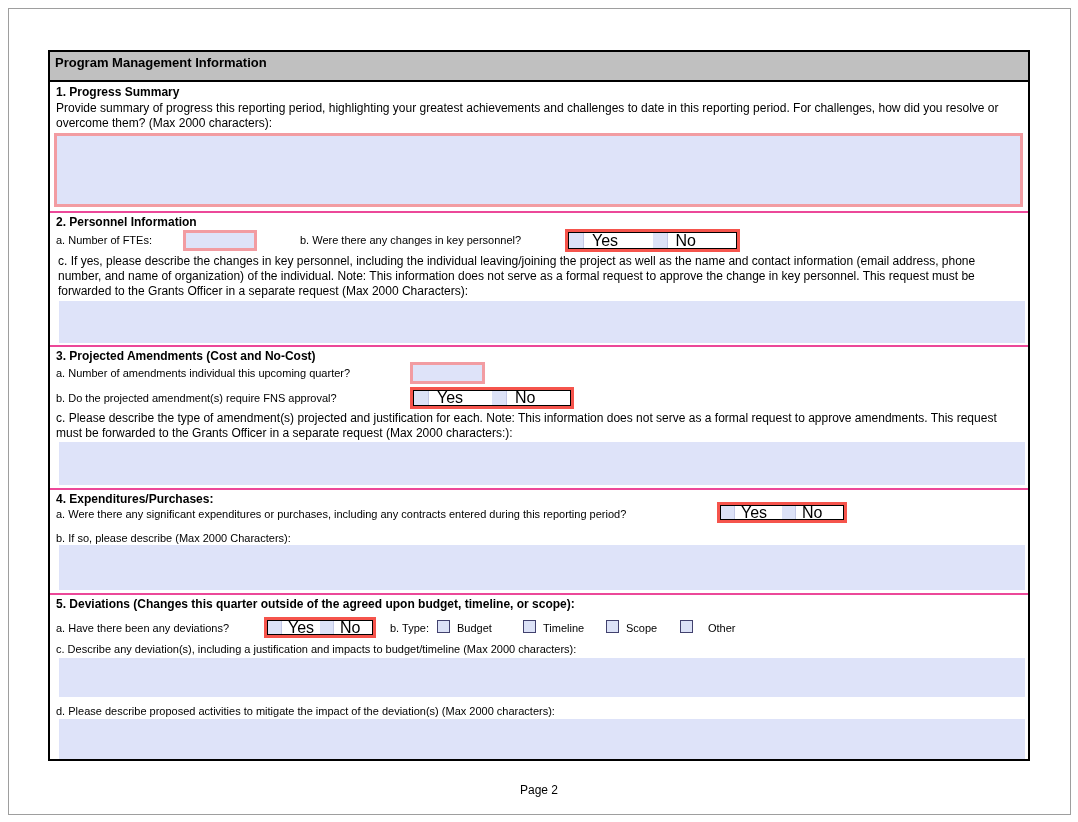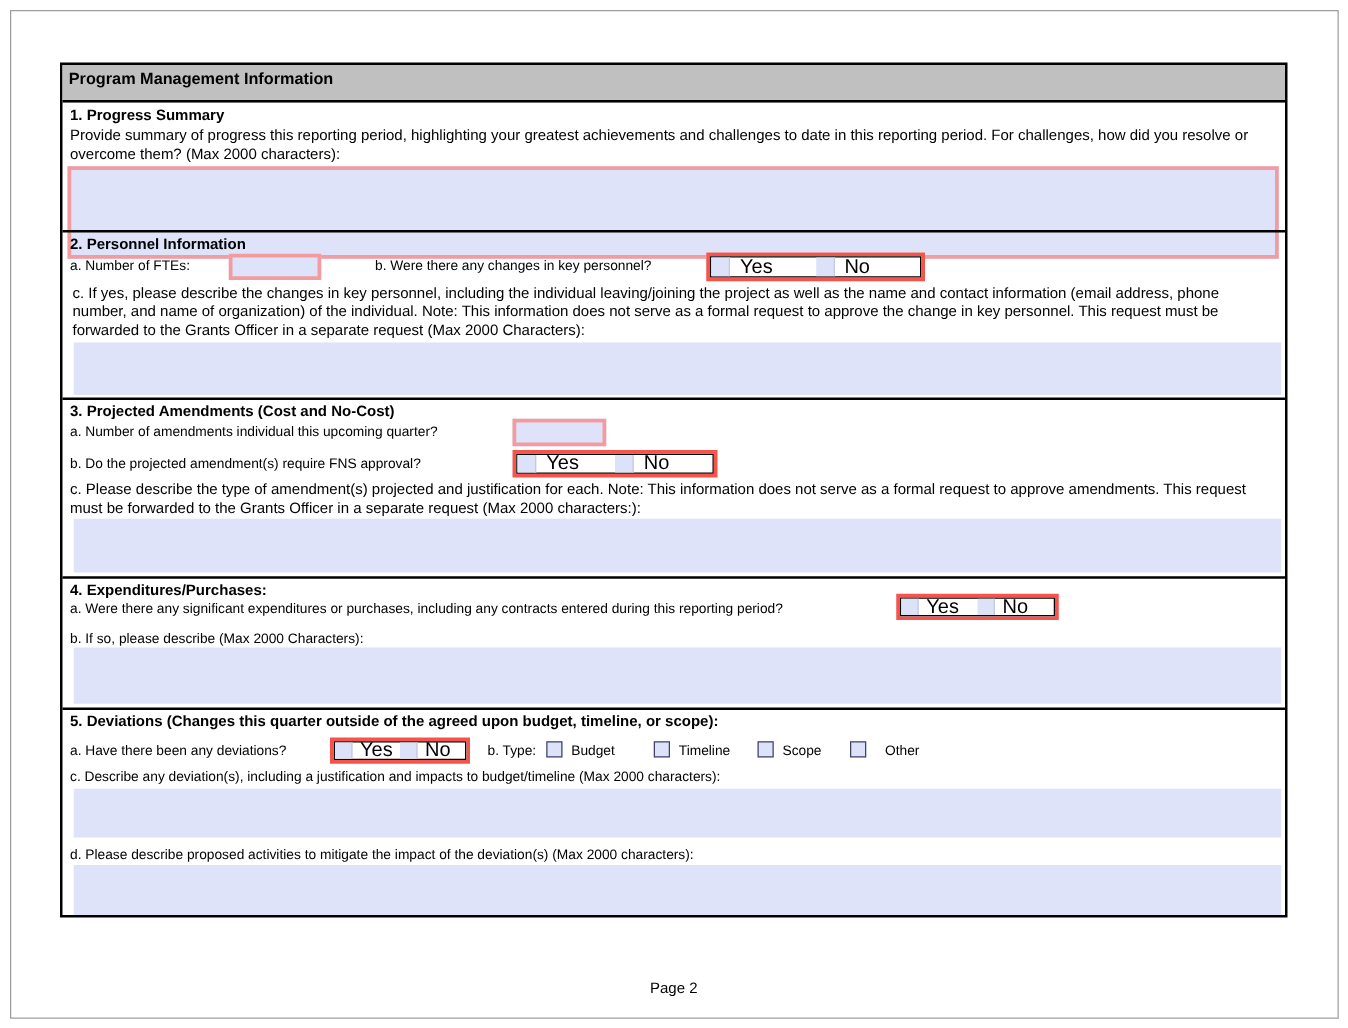--- a/index.html
+++ b/index.html
@@ -14,21 +14,21 @@
   .form{
     position:absolute;left:48px;top:50px;width:982px;
     border:2px solid #000;background:#fff;box-sizing:border-box;
   }
   .form-header{
     height:21px;background:#c0c0c0;border-bottom:2px solid #000;
     font-size:13px;font-weight:bold;padding:3px 0 4px 5px;box-sizing:content-box;
     line-height:16px;
   }
   .section{position:relative;box-sizing:border-box;}
-  .section + .section{border-top:2px solid #000000;}
+  .section + .section{border-top:2px solid #ec4899;}
   .sec-title{position:absolute;left:6px;font-size:12px;font-weight:bold;white-space:nowrap;}
   .para{position:absolute;font-size:12px;line-height:15px;}
   .lbl{position:absolute;font-size:11px;white-space:nowrap;}
   textarea.bigfield{
     position:absolute;background:#dee3f9;border:none;resize:none;outline:none;
     box-sizing:border-box;font-family:"Liberation Sans",sans-serif;font-size:12px;padding:2px 4px;
   }
   textarea.redfield{border:3px solid #f29ca2;}
   input.smallfield{
     position:absolute;background:#dee3f9;border:3px solid #f29ca2;outline:none;
@@ -57,21 +57,21 @@
 </style>
 </head>
 <body>
 
 <div class="page-frame"></div>
 
 <div class="form">
 
   <div class="form-header">Program Management Information</div>
 
-  <div class="section" style="height:102px;padding-left:47px;">
+  <div class="section" style="height:129px;padding-left:47px;">
     <div class="sec-title" style="top:3px;">1. Progress Summary</div>
     <div class="para" style="left:6px;top:19px;width:966px;">Provide summary of progress this reporting period, highlighting your greatest achievements and challenges to date in this reporting period. For challenges, how did you resolve or overcome them? (Max 2000 characters):</div>
     <textarea class="bigfield redfield" style="left: 4px; top: 51px; width: 969px; height: 74px;" value=""></textarea>
   </div>
 
   <div class="section" style="height:134px;">
     <div class="sec-title" style="top:2px;">2. Personnel Information</div>
     <div class="lbl" style="left:6px;top:21px;">a. Number of FTEs:</div>
     <input type="text" class="smallfield" style="left: 133px; top: 17px; width: 74px; height: 21px;" value="">
     <div class="lbl" style="left:250px;top:21px;">b. Were there any changes in key personnel?</div>

